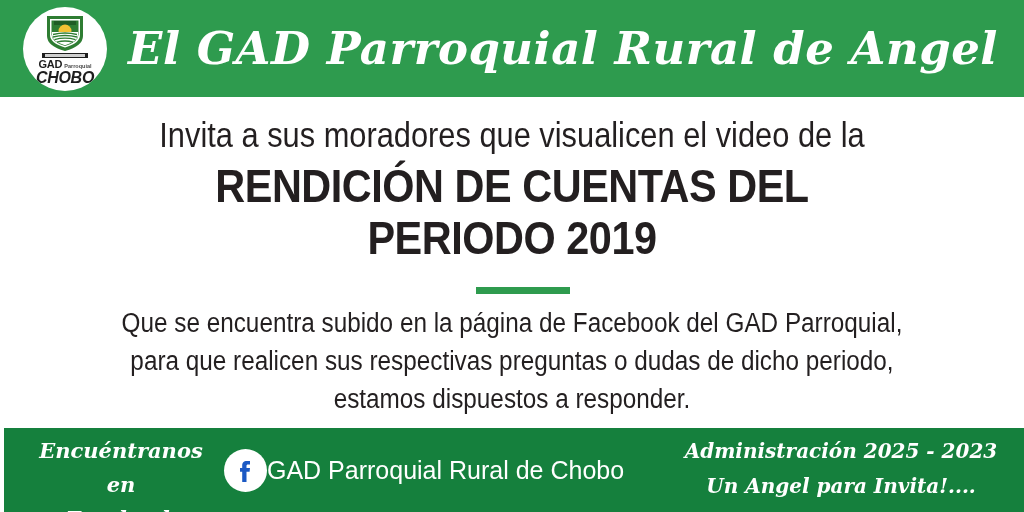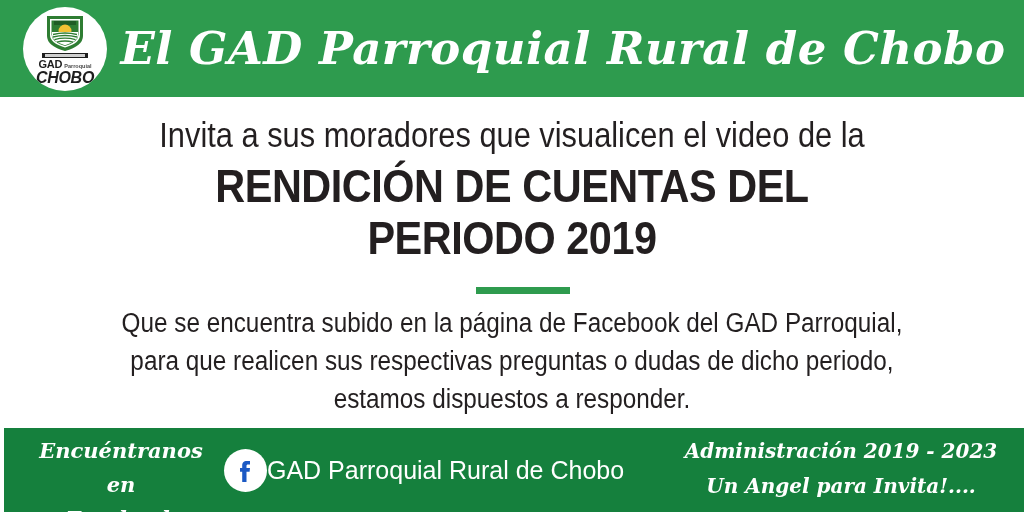--- a/index.html
+++ b/index.html
@@ -267,21 +267,21 @@
         <path d="M12 28.2 Q20 25.8 28 28.2" stroke="#2E7D32" stroke-width="1.3" fill="none"></path>
       </svg>
       <div class="logo-rule"></div>
       <div class="logo-line1">
         <span class="logo-gad">GAD</span>
         <span class="logo-parroquial">Parroquial</span>
       </div>
       <div class="logo-chobo">CHOBO</div>
     </div>
 
-    <div class="header-title">El GAD Parroquial Rural de Chobo</div>
+    <div class="header-title">El GAD Parroquial Rural de Angel</div>
   </div>
 
   <div class="main-area">
 
     <div class="intro-line">Invita a sus moradores que visualicen el video de la</div>
 
     <div class="headline">
       <div>RENDICIÓN DE CUENTAS DEL</div>
       <div>PERIODO 2019</div>
     </div>
@@ -305,18 +305,18 @@
     <div class="footer-center">
       <span class="fb-circle">
         <svg width="28" height="28" viewBox="0 0 28 28" aria-hidden="true">
           <path d="M17.6 14.6h-3.1V25h-4.3V14.6H8V11h2.2V8.6c0-3 1.25-4.8 4.8-4.8h3v3.6h-1.9c-1.38 0-1.6.52-1.6 1.6V11h3.5l-.4 3.6z" fill="#1b59c4"></path>
         </svg>
       </span>
       <span class="fb-handle">GAD Parroquial Rural de Chobo</span>
     </div>
 
     <div class="footer-right">
-      <div>Administración 2019 - 2023</div>
+      <div>Administración 2025 - 2023</div>
       <div>Un Angel para Invita!....</div>
     </div>
   </div>
 
 </div>
 
 </body></html>

